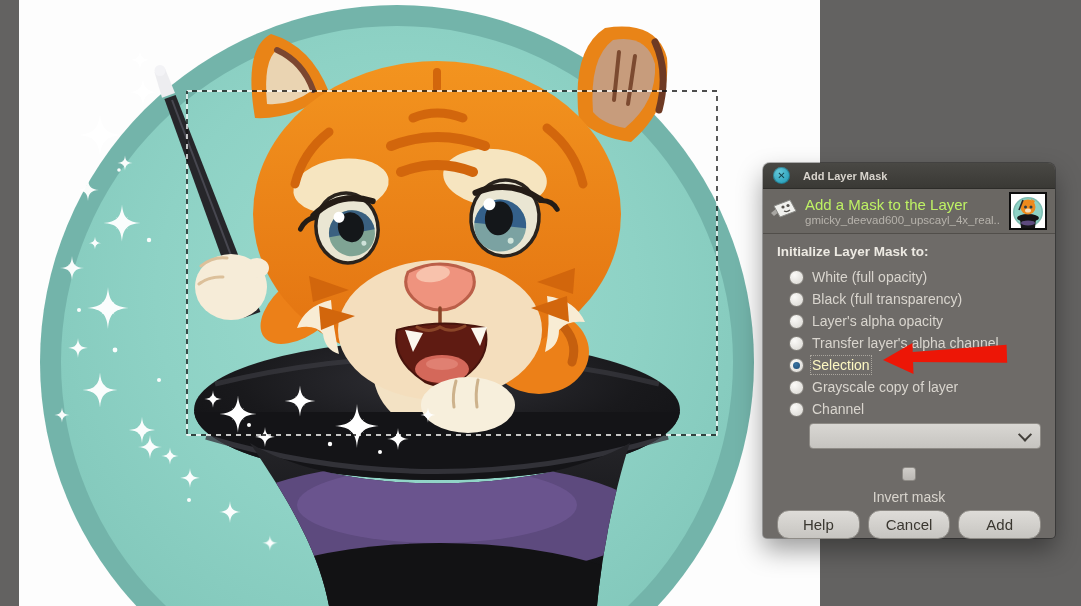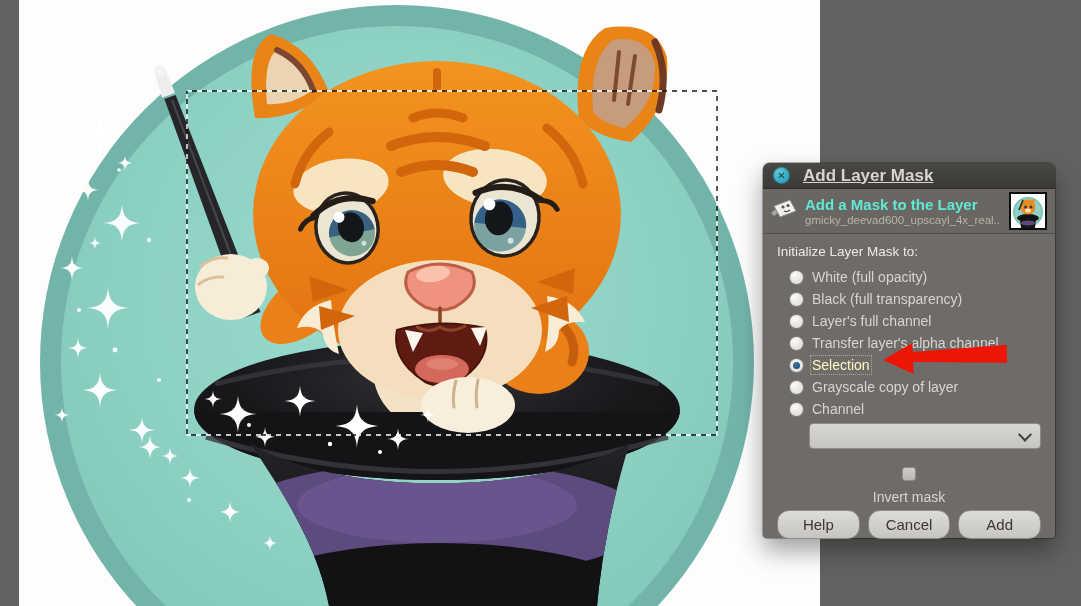--- a/index.html
+++ b/index.html
@@ -27,32 +27,32 @@
     height:25px;display:flex;align-items:center;gap:13px;padding:0 10px;
     background:linear-gradient(#494844,#3a3935);
     border-radius:7px 7px 0 0;border-bottom:1px solid #2d2c29;
   }
   .close-btn{
     width:17px;height:17px;border-radius:50%;flex:0 0 auto;
     background:radial-gradient(circle at 35% 30%,#64c8da,#2ea3bd 70%);
     box-shadow:inset 0 0 0 1px rgba(0,0,0,.25);
     color:#123f4a;font-size:10px;font-weight:bold;line-height:17px;text-align:center;
   }
-  .win-title{color:#d8d4cd;font-size:17px;font-weight:bold;text-decoration:underline;}
+  .win-title{color:#d8d4cd;font-size:11px;font-weight:bold;}
   .dlg-header{
     height:45px;display:flex;align-items:center;gap:8px;padding:0 8px;
     background:#6a6763;border-bottom:1px solid #514e4a;box-sizing:border-box;
   }
   .hdr-text{flex:1;min-width:0;}
-  .hdr-title{color:#5eead4;font-size:15px;font-weight:bold;line-height:1.15;white-space:nowrap;}
+  .hdr-title{color:#bef264;font-size:15px;font-weight:normal;line-height:1.15;white-space:nowrap;}
   .hdr-sub{color:#b7b3ac;font-size:11.5px;white-space:nowrap;overflow:hidden;}
   .thumb{width:34px;height:34px;border:2px solid #0d0d0d;background:#fff;flex:0 0 auto;}
   .thumb svg{display:block;}
   .dlg-body{padding:10px 14px 0;}
-  .init-label{color:#edeae3;font-size:13.5px;font-weight:normal;margin-bottom:7px;}
+  .init-label{color:#edeae3;font-size:13.5px;font-weight:bold;margin-bottom:7px;}
   .radio-row{display:flex;align-items:center;gap:8px;height:22px;margin-left:12px;}
   .radio{
     width:15px;height:15px;border-radius:50%;box-sizing:border-box;flex:0 0 auto;
     background:radial-gradient(circle at 35% 30%,#fbfaf8,#d7d5d0);
     border:1px solid #83807b;position:relative;
   }
   .radio.checked::after{
     content:"";position:absolute;inset:3px;border-radius:50%;
     background:radial-gradient(circle at 40% 35%,#3a74a2,#1d4a75);
   }
@@ -324,21 +324,21 @@
     <div class="radio-row">
       <span class="radio"></span>
       <span class="radio-label">White (full opacity)</span>
     </div>
     <div class="radio-row">
       <span class="radio"></span>
       <span class="radio-label">Black (full transparency)</span>
     </div>
     <div class="radio-row">
       <span class="radio"></span>
-      <span class="radio-label">Layer's full channel</span>
+      <span class="radio-label">Layer's alpha opacity</span>
     </div>
     <div class="radio-row">
       <span class="radio"></span>
       <span class="radio-label">Transfer layer's alpha channel</span>
     </div>
     <div class="radio-row">
       <span class="radio checked"></span>
       <span class="radio-label focused">Selection</span>
     </div>
     <div class="radio-row">

